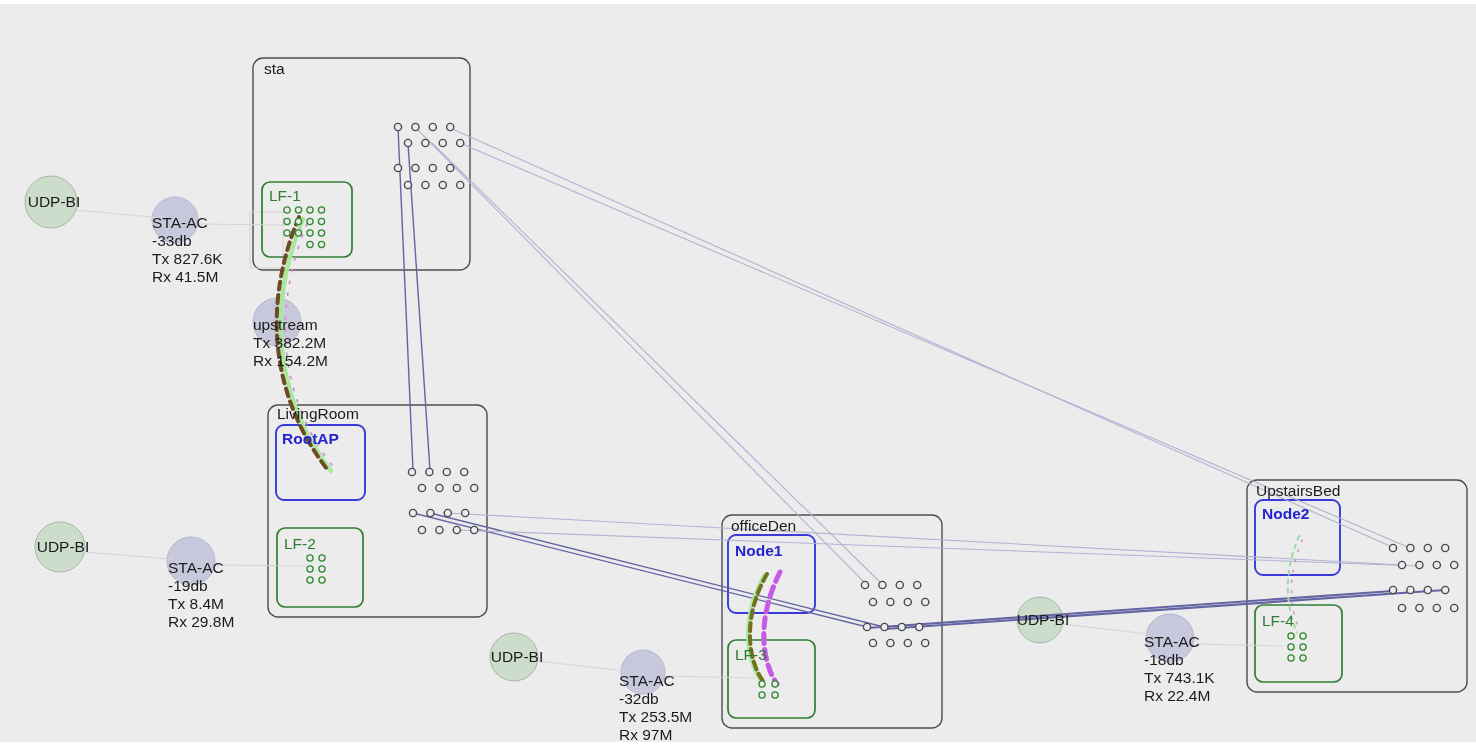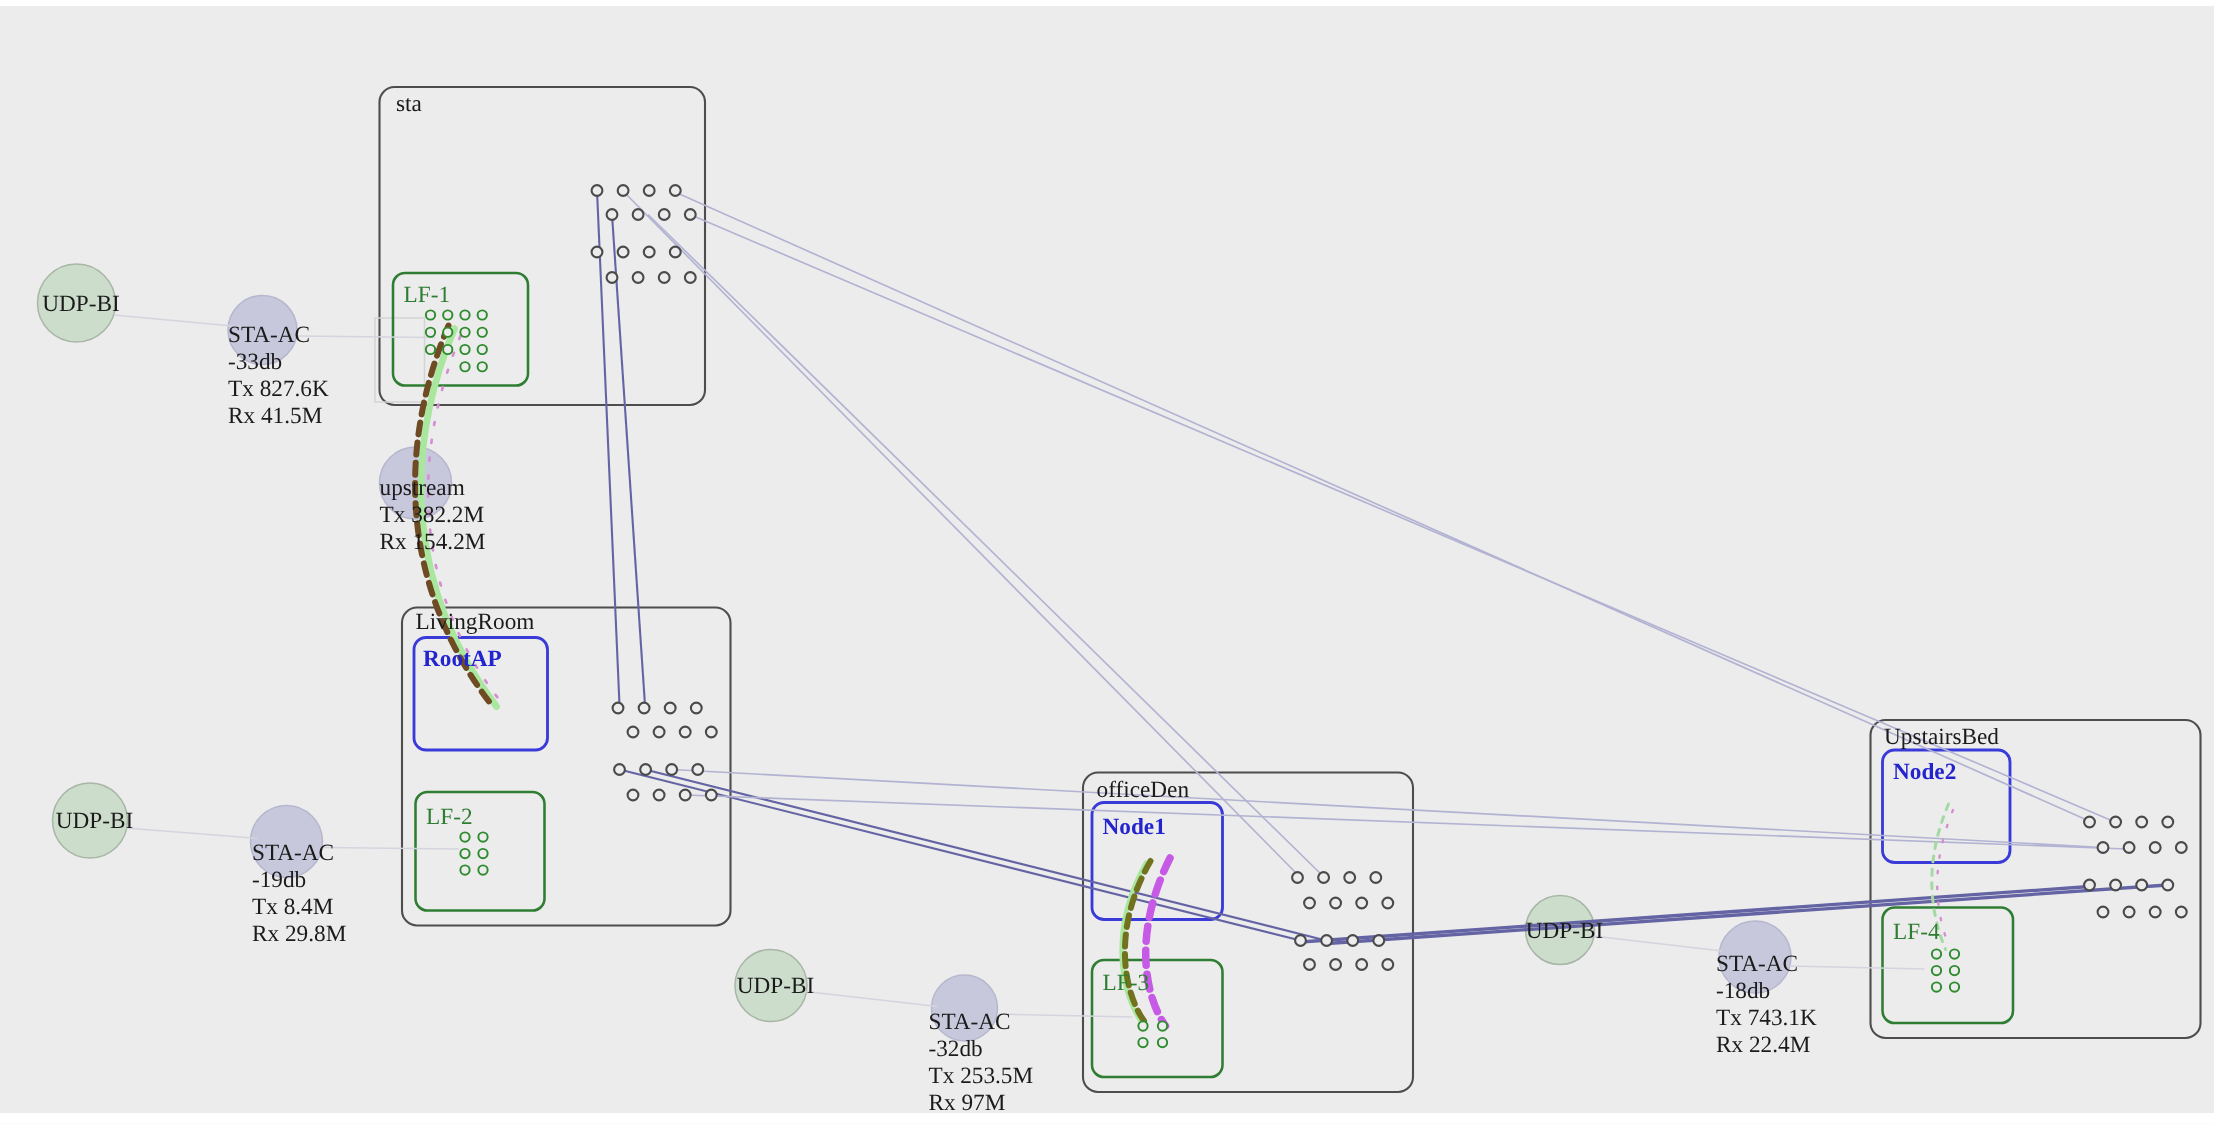--- a/index.html
+++ b/index.html
@@ -1,17 +1,17 @@
 <!DOCTYPE html>
 <html style="--canvas_bg: #ececec; --text_color: #1b1b1b; --group_border: #4d4d4d; --green_node: #2e7d32; --blue_node: #3a3ad9; --blue_text: #2424cf; --endpoint_fill: #cdddcb; --endpoint_border: #a8b6a6; --station_fill: #c8c8dc; --station_border: #b6b6cf; --faint_link: #d4d4de; --link_dark: #6464a4; --link_light: #b2b2d2; --wifi_brown: #6f4b24; --wifi_green: #a9e79f; --wifi_green2: #a4d9a4; --wifi_pink: #d48fd0; --wifi_olive: #72721e; --wifi_magenta: #c659e5; --port_dot: #4a4a4a; --green_port_dot: #2e8b2e;"><head>
 <meta charset="utf-8">
 <style>
   html,body{margin:0;padding:0;background:#ffffff;}
   #stage{position:relative;width:1476px;height:749px;overflow:hidden;
-         font-family:Liberation Serif, serif;}
+         font-family:Liberation Sans, sans-serif;}
   svg{position:absolute;left:0;top:0;}
   .canvas-bg{fill:var(--canvas_bg);}
   .grp{fill:none;stroke:var(--group_border);stroke-width:1.4;}
   .nbox-g{fill:none;stroke:var(--green_node);stroke-width:1.7;}
   .nbox-b{fill:none;stroke:var(--blue_node);stroke-width:1.9;}
   .faintsq{fill:none;stroke:#d4d4d4;stroke-width:1;}
   .lbl{font-size:15.5px;fill:var(--text_color);}
   .lbl-g{font-size:15.5px;fill:var(--green_node);}
   .lbl-b{font-size:15.5px;font-weight:bold;fill:var(--blue_text);}
   .stat{font-size:15.5px;fill:var(--text_color);}

